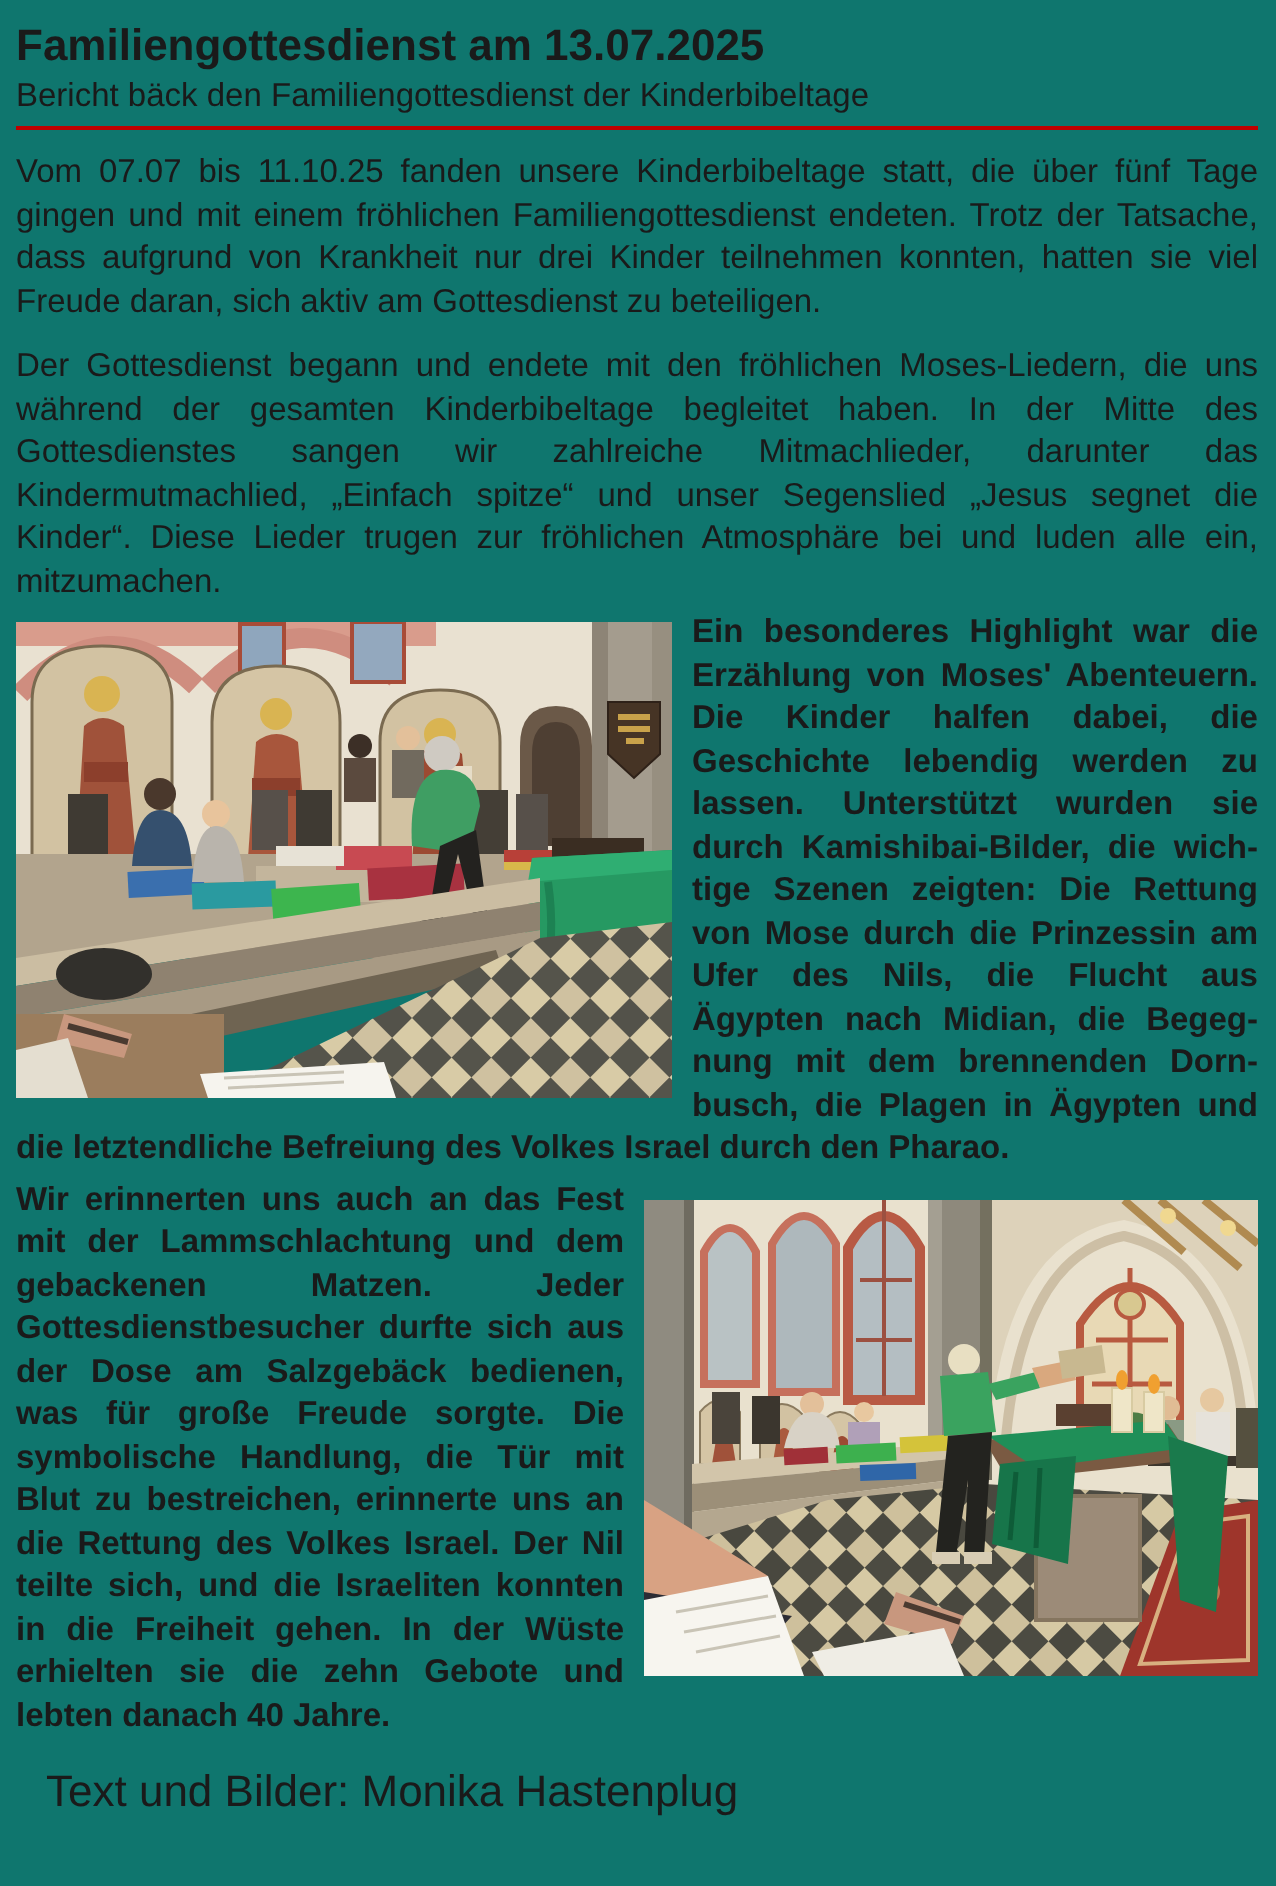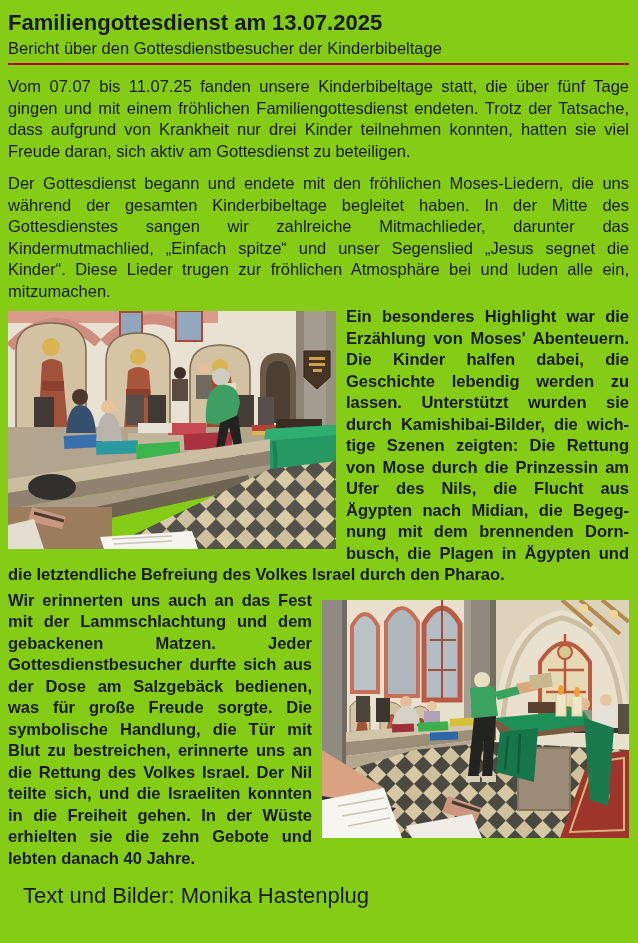--- a/index.html
+++ b/index.html
@@ -1,18 +1,18 @@
 <!DOCTYPE html>
 <html lang="de"><head>
 <meta charset="utf-8">
 <style>
   html,body{margin:0;padding:0;background:#ffffff;}
   .page{
     width:638px;height:943px;box-sizing:border-box;
-    padding:8px 9px 0 8px;overflow:hidden;background:#84cc16;
+    padding:8px 9px 0 8px;overflow:hidden;background:#0f766e;
     font-family:"Liberation Sans","DejaVu Sans",sans-serif;color:#1a1a1a;
   }
   h1.title{font-size:22px;line-height:26px;font-weight:bold;margin:2px 0 0 0;letter-spacing:0;}
   p.subtitle{font-size:16.5px;line-height:20px;margin:2px 0 0 0;}
   .rule{border:0;border-top:2px solid #c00000;margin:5px 0 0 0;}
   p.para,div.para{font-size:16.5px;line-height:21.5px;text-align:justify;margin:11px 0 0 0;hyphens:manual;}
   div.para{margin-top:4px;font-weight:bold;}
   div.para::after{content:"";display:block;clear:both;}
   div.para p{margin:0;}
   figure{margin:0;padding:0;display:block;}
@@ -20,24 +20,24 @@
   figure.photo-right{float:right;width:307px;height:238px;margin:10px 0 2px 10px;}
   figure svg{display:block;width:100%;height:100%;}
   p.credit{font-size:22px;line-height:20px;margin:17px 0 0 0;padding-left:15px;}
 </style>
 </head>
 <body>
 
 <div class="page">
 
   <h1 class="title">Familiengottesdienst am 13.07.2025</h1>
-  <p class="subtitle">Bericht über den Gottesdienstbesucher der Kinderbibeltage</p>
+  <p class="subtitle">Bericht bäck den Familiengottesdienst der Kinderbibeltage</p>
   <hr class="rule">
 
-  <p class="para">Vom 07.07 bis 11.07.25 fanden unsere Kinderbibeltage statt, die über fünf Tage gingen und mit einem fröhlichen Familiengottesdienst endeten. Trotz der Tatsache, dass aufgrund von Krankheit nur drei Kinder teilnehmen konnten, hatten sie viel Freude daran, sich aktiv am Gottesdienst zu betei­ligen.</p>
+  <p class="para">Vom 07.07 bis 11.10.25 fanden unsere Kinderbibeltage statt, die über fünf Tage gingen und mit einem fröhlichen Familiengottesdienst endeten. Trotz der Tatsache, dass aufgrund von Krankheit nur drei Kinder teilnehmen konnten, hatten sie viel Freude daran, sich aktiv am Gottesdienst zu betei­ligen.</p>
 
   <p class="para">Der Gottesdienst begann und endete mit den fröhlichen Moses-Liedern, die uns während der gesamten Kinderbibeltage begleitet haben. In der Mitte des Gottesdienstes sangen wir zahlreiche Mitmachlieder, darunter das Kindermutmachlied, „Einfach spitze“ und unser Segenslied „Jesus segnet die Kinder“. Diese Lieder trugen zur fröhlichen Atmosphäre bei und luden alle ein, mitzumachen.</p>
 
   <div class="para">
     <figure class="photo-left">
       <svg viewBox="0 0 328 238" preserveAspectRatio="none">
         <defs>
           <pattern id="p1chk" width="28" height="28" patternUnits="userSpaceOnUse" patternTransform="rotate(45 0 0)">
             <rect x="0" y="0" width="14" height="14" fill="#d8cba6"></rect>
             <rect x="14" y="0" width="14" height="14" fill="#53524a"></rect>

